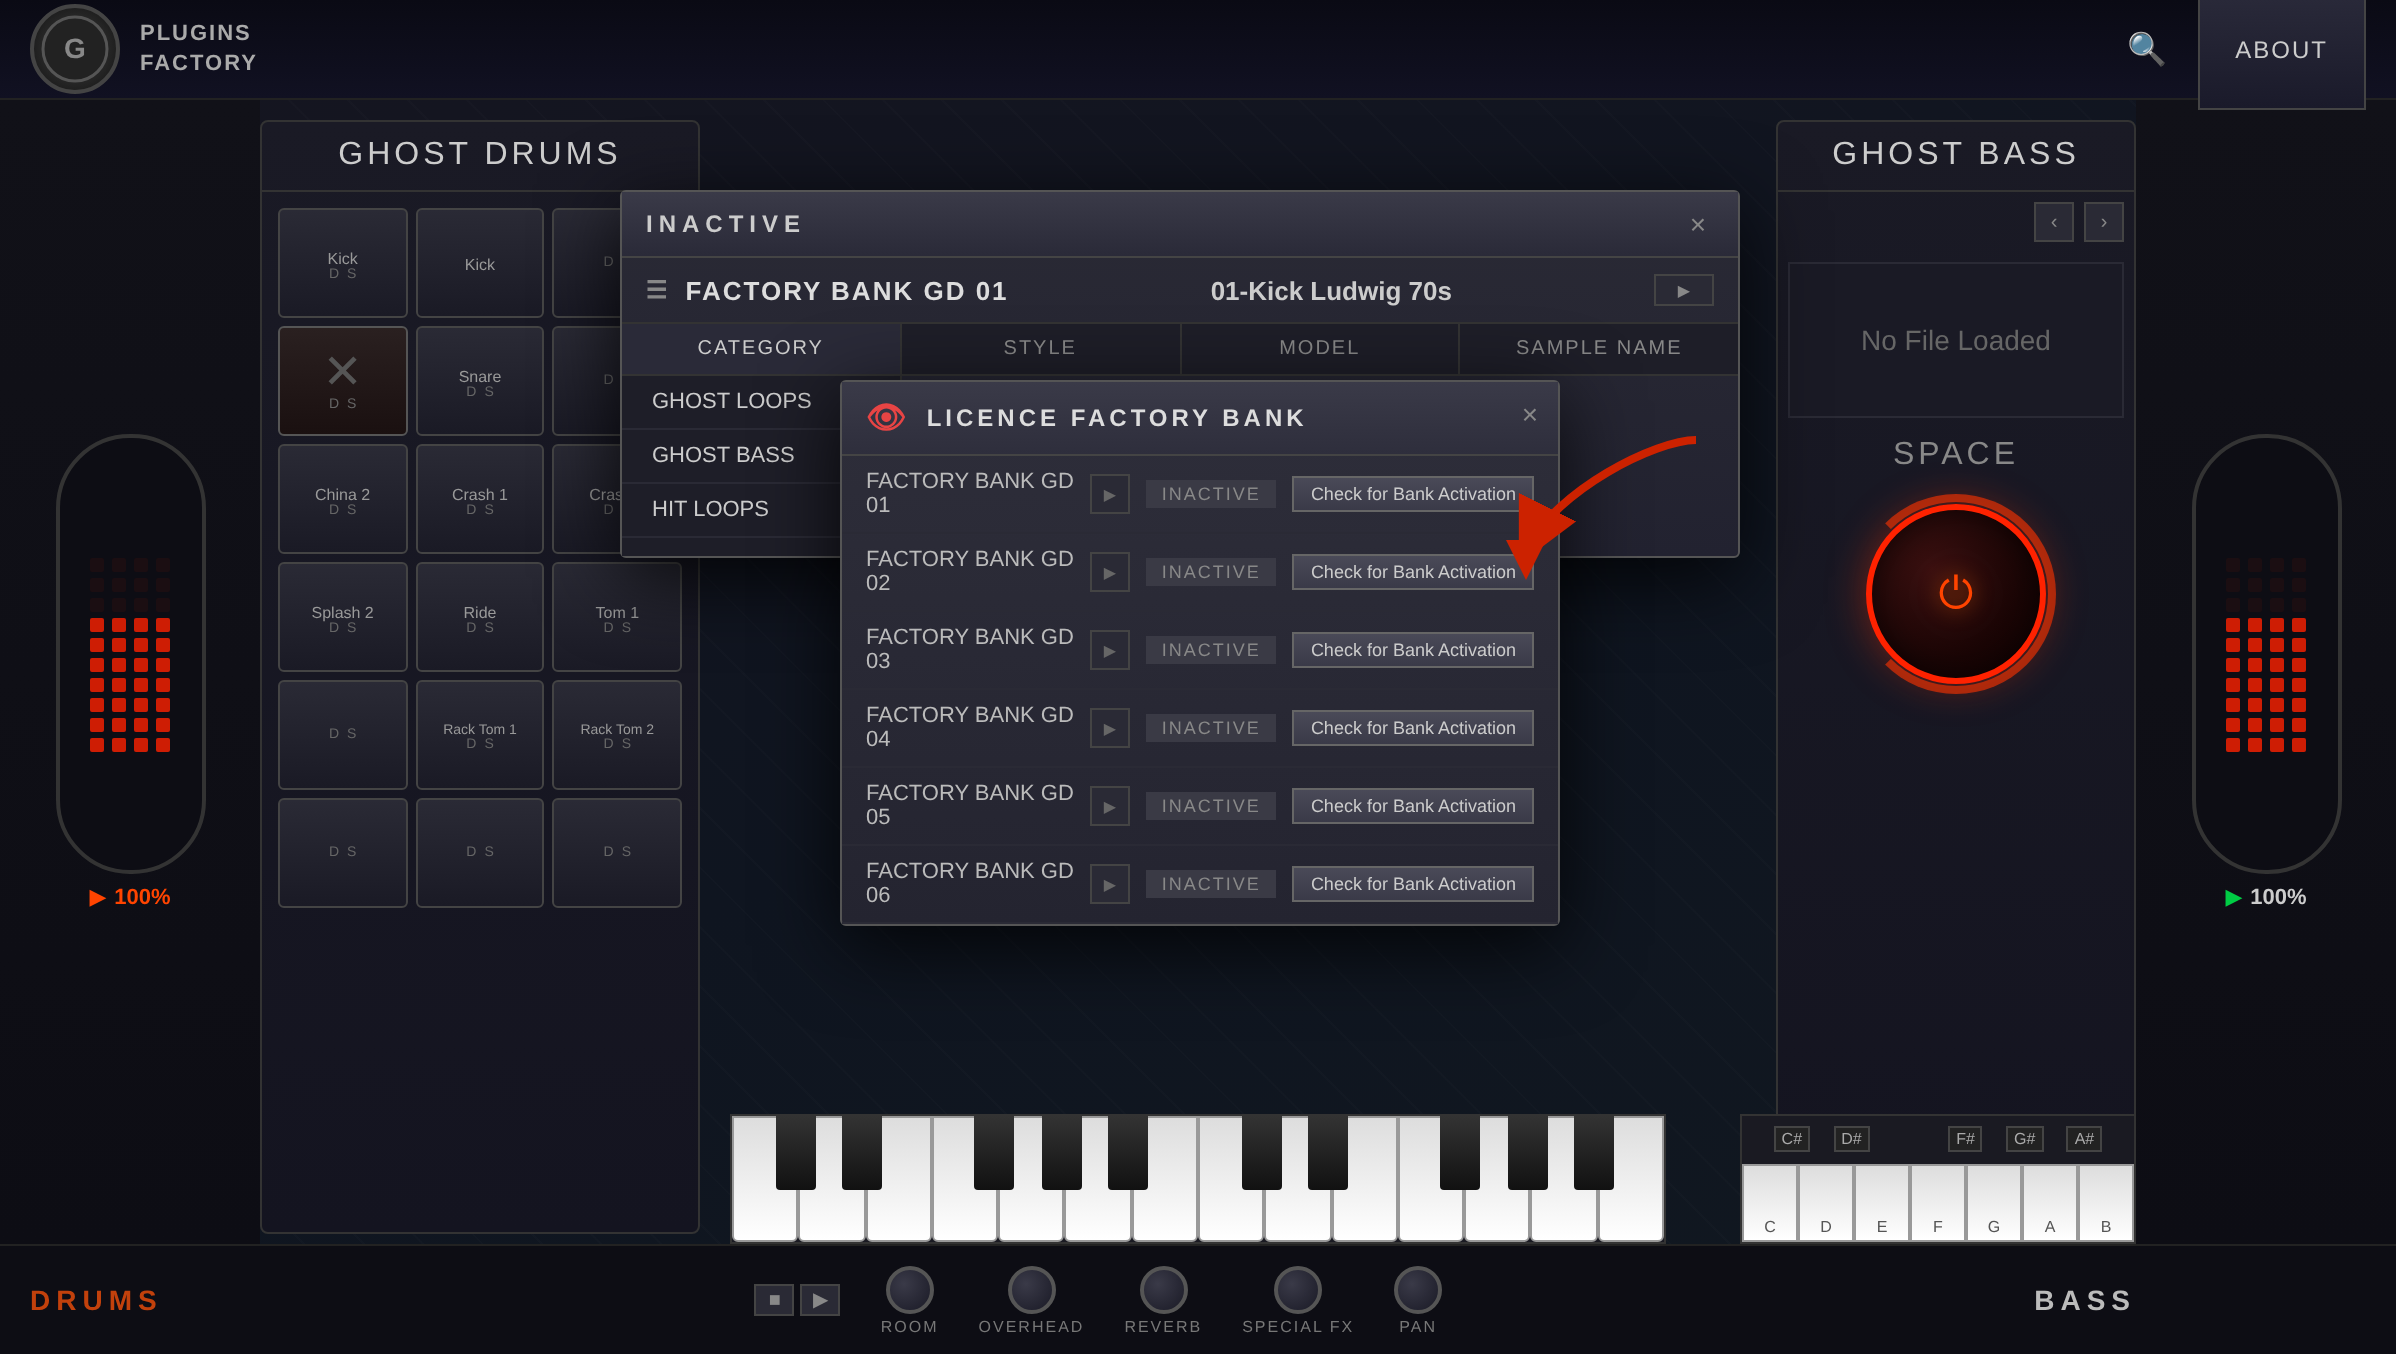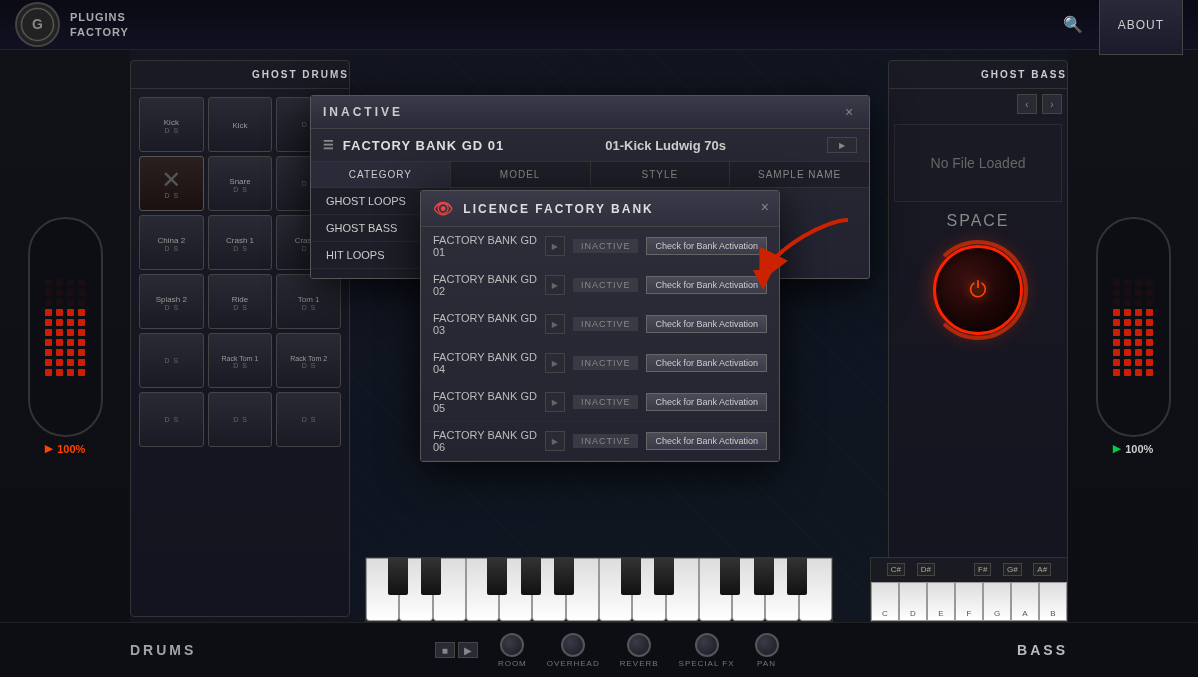--- a/index.html
+++ b/index.html
@@ -105,24 +105,24 @@
       left: 130px;
       top: 10px;
       bottom: 60px;
       width: 220px;
       background: linear-gradient(180deg, #1a1a25 0%, #141420 100%);
       border: 1px solid #333;
       border-radius: 4px;
     }
 
     .section-title {
-      text-align: right;
+      text-align: center;
       color: #ccc;
-      font-size: 10px;
-      font-weight: bold;
+      font-size: 16px;
+      font-weight: normal;
       letter-spacing: 2px;
       padding: 8px 0;
       border-bottom: 1px solid #333;
     }
 
     .drum-pad-grid {
       padding: 8px;
       display: grid;
       grid-template-columns: repeat(3, 1fr);
       gap: 4px;
@@ -1031,21 +1031,21 @@
       <div style="flex:1; background:linear-gradient(180deg,#ddd,#fff); border:1px solid #999; display:flex; align-items:flex-end; justify-content:center; padding-bottom:2px; font-size:8px; color:#555; cursor:pointer;">D</div>
       <div style="flex:1; background:linear-gradient(180deg,#ddd,#fff); border:1px solid #999; display:flex; align-items:flex-end; justify-content:center; padding-bottom:2px; font-size:8px; color:#555; cursor:pointer;">E</div>
       <div style="flex:1; background:linear-gradient(180deg,#ddd,#fff); border:1px solid #999; display:flex; align-items:flex-end; justify-content:center; padding-bottom:2px; font-size:8px; color:#555; cursor:pointer;">F</div>
       <div style="flex:1; background:linear-gradient(180deg,#ddd,#fff); border:1px solid #999; display:flex; align-items:flex-end; justify-content:center; padding-bottom:2px; font-size:8px; color:#555; cursor:pointer;">G</div>
       <div style="flex:1; background:linear-gradient(180deg,#ddd,#fff); border:1px solid #999; display:flex; align-items:flex-end; justify-content:center; padding-bottom:2px; font-size:8px; color:#555; cursor:pointer;">A</div>
       <div style="flex:1; background:linear-gradient(180deg,#ddd,#fff); border:1px solid #999; display:flex; align-items:flex-end; justify-content:center; padding-bottom:2px; font-size:8px; color:#555; cursor:pointer;">B</div>
     </div>
   </div>
 
   <div style="position:absolute; bottom:0; left:0; right:0; height:55px; background:#0d0d14; border-top:1px solid #222; display:flex; align-items:center; justify-content:space-between; padding:0 15px; z-index:5;">
-    <span style="color:#a3a3a3; font-size:14px; font-weight:bold; letter-spacing:3px; margin-left:115px;">DRUMS</span>
+    <span style="color:#c2410c; font-size:14px; font-weight:bold; letter-spacing:3px; ">DRUMS</span>
     <div class="bottom-mixer" style="position:static; flex:1; display:flex; align-items:center; justify-content:center; gap:20px; background:transparent; border:none;">
       <div class="mixer-transport">
         <div class="transport-btn">■</div>
         <div class="transport-btn">▶</div>
       </div>
       <div class="mixer-knob-group">
         <div class="mixer-knob"></div>
         <span class="mixer-label">ROOM</span>
       </div>
       <div class="mixer-knob-group">
@@ -1078,22 +1078,22 @@
         <span class="hamburger-icon">☰</span>
         <span>FACTORY BANK GD 01</span>
       </div>
       <div class="preset-name">01-Kick Ludwig 70s</div>
       <div style="width:30px; height:16px; background:#2a2a35; border:1px solid #444; display:flex; align-items:center; justify-content:center;">
         <span style="font-size:8px; color:#888;">▶</span>
       </div>
     </div>
     <div class="modal-tabs">
       <div class="modal-tab active-tab">CATEGORY</div>
+      <div class="modal-tab">STYLE</div>
       <div class="modal-tab">MODEL</div>
-      <div class="modal-tab">STYLE</div>
       <div class="modal-tab">SAMPLE NAME</div>
     </div>
     <div class="modal-body">
       <div class="modal-sidebar">
         <div class="modal-sidebar-list">
           <div class="sidebar-list-item">GHOST LOOPS</div>
           <div class="sidebar-list-item">GHOST BASS</div>
           <div class="sidebar-list-item">HIT LOOPS</div>
         </div>
       </div>

